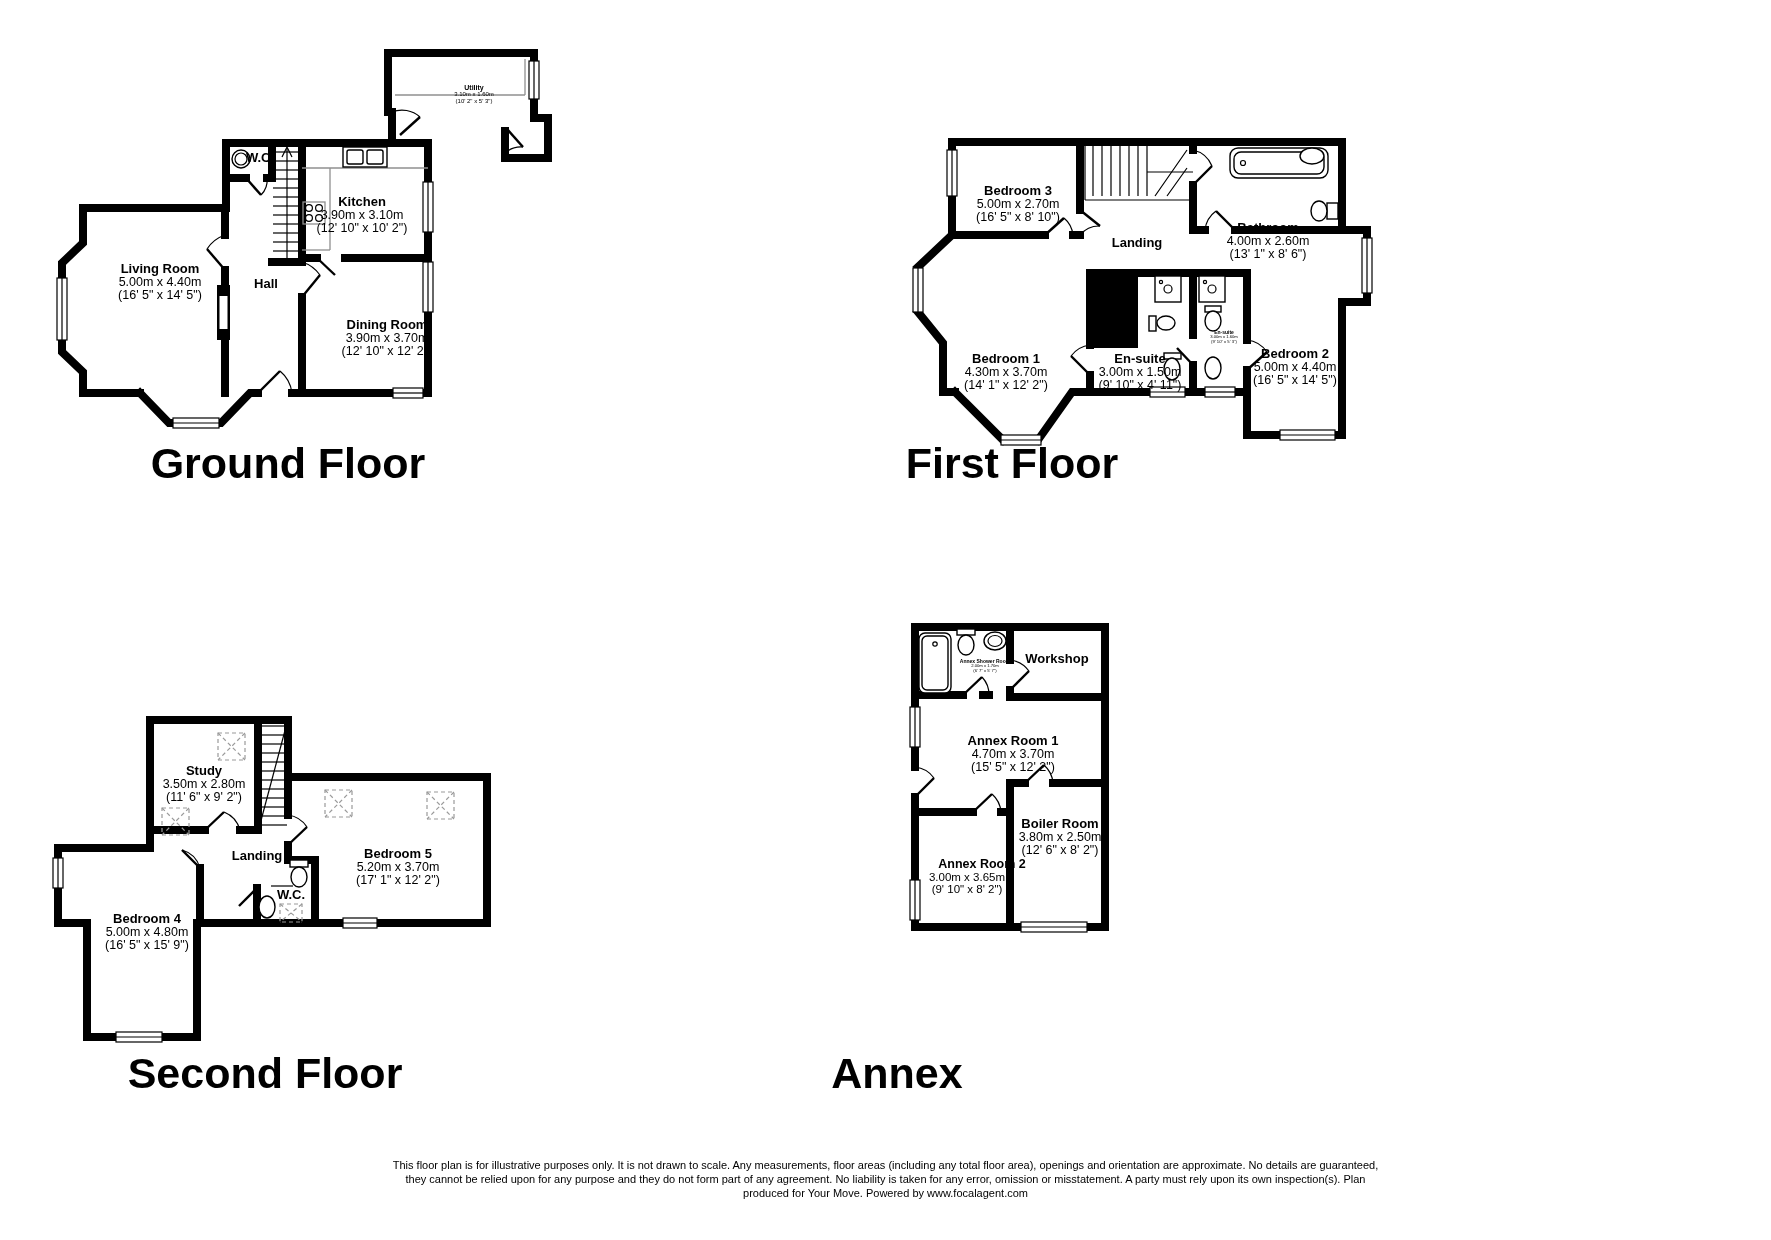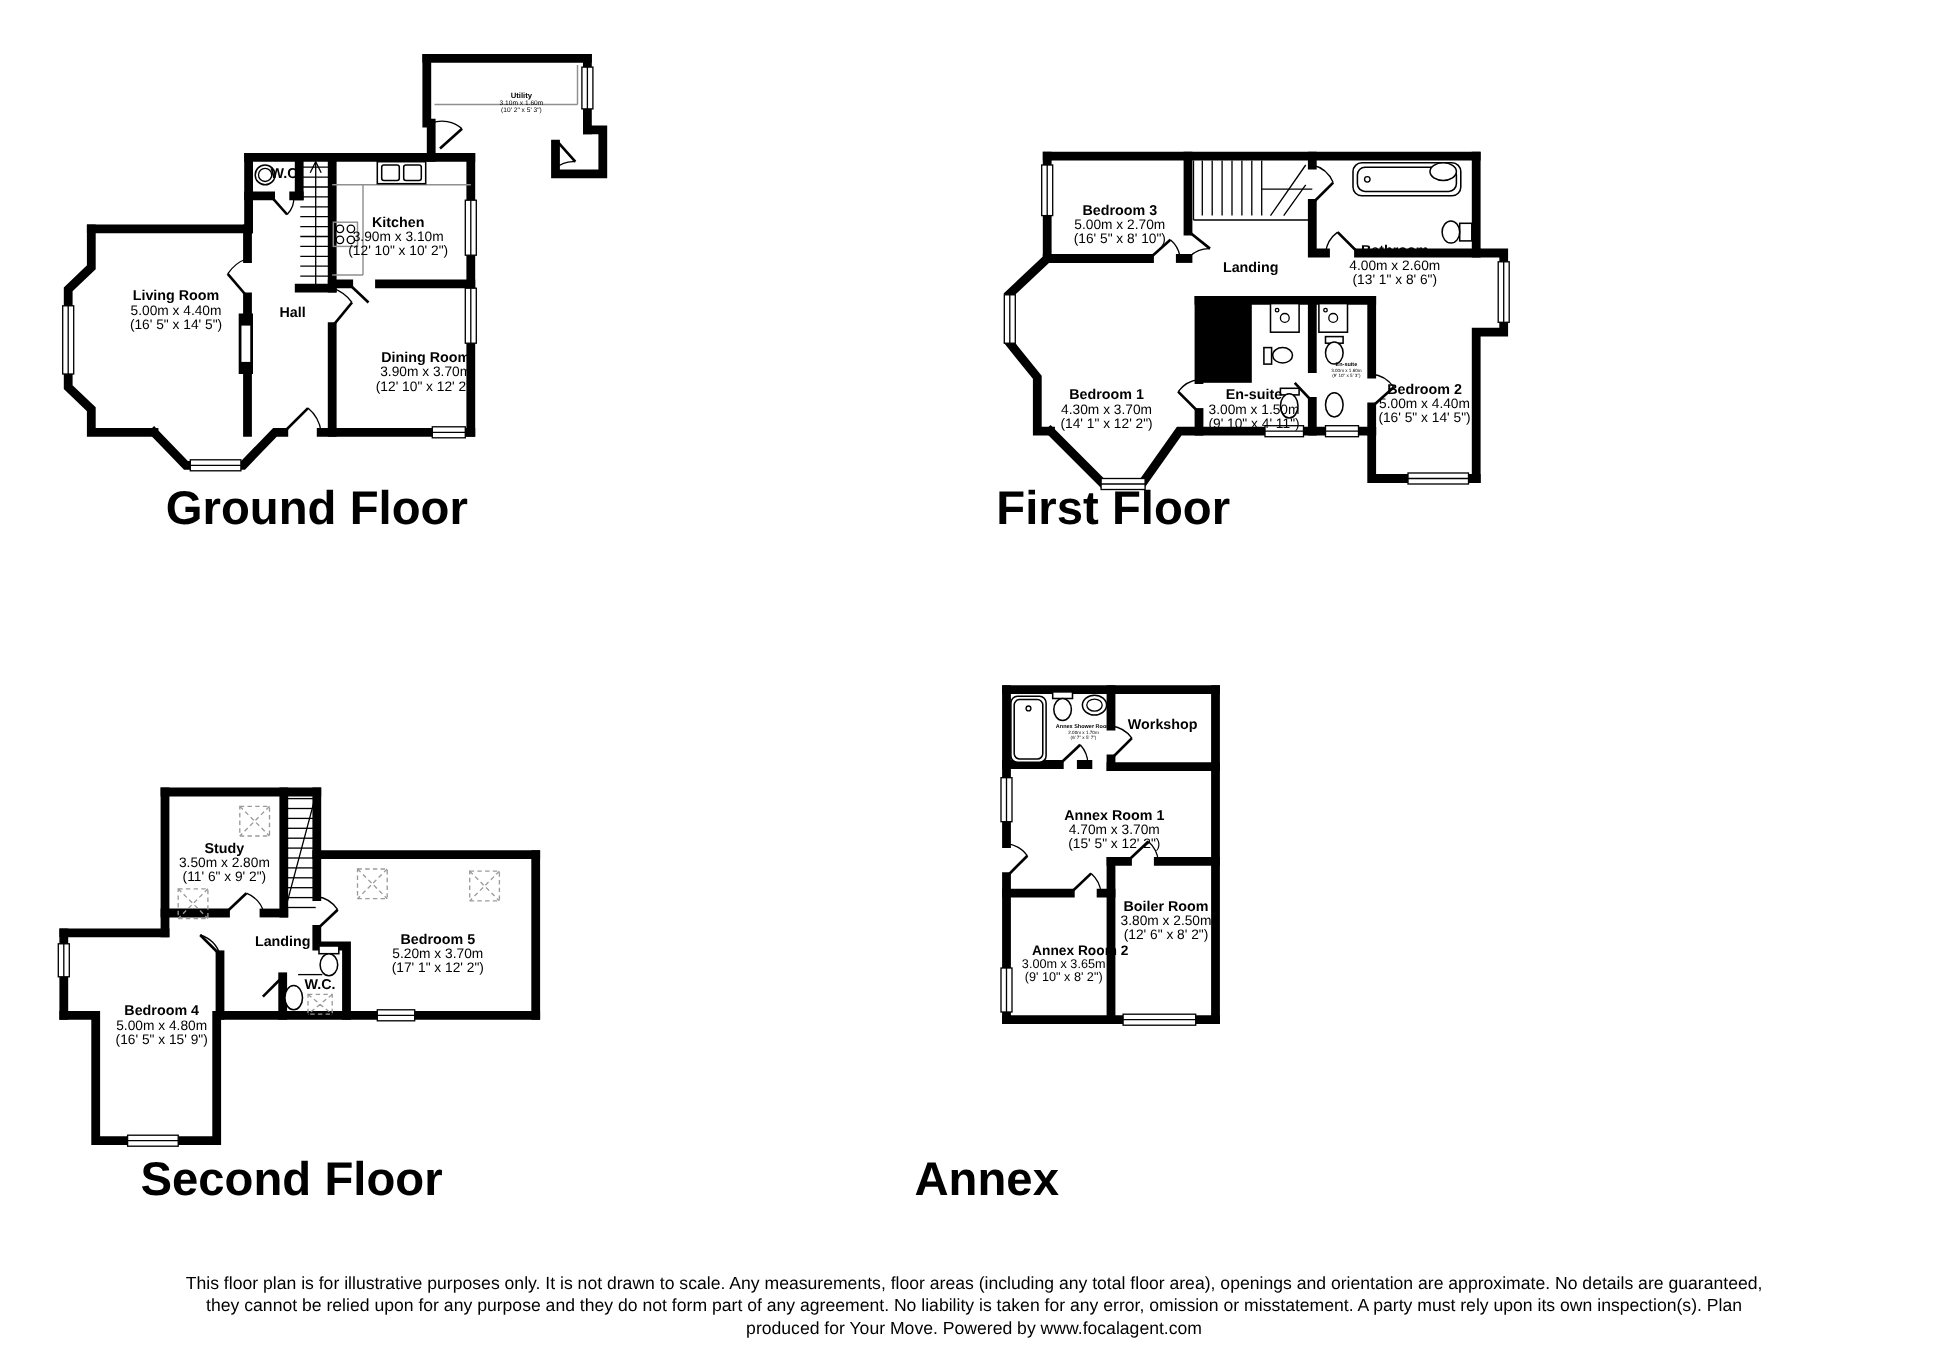--- a/index.html
+++ b/index.html
@@ -17,21 +17,21 @@
   .blk{fill:#000;stroke:none;}
   .rl{position:absolute;transform:translateX(-50%);text-align:center;line-height:1.05;white-space:nowrap;}
   .rname{font-size:13px;font-weight:bold;}
   .rdim{font-size:12.5px;}
   .rl.small .rname{font-size:7px;}
   .rl.small .rdim{font-size:6px;}
   .rl.tiny .rname{font-size:5px;}
   .rl.tiny .rdim{font-size:4.2px;}
   .ftitle{position:absolute;transform:translate(-50%,-50%);font-size:43px;font-weight:bold;white-space:nowrap;}
   .total{position:absolute;left:42px;top:1108px;font-size:25px;}
-  .disc{position:absolute;left:0;top:1158px;width:1771px;text-align:center;font-size:16px;line-height:1.28;}
+  .disc{position:absolute;left:0;top:1158px;width:1771px;text-align:center;font-size:11px;line-height:1.28;}
 </style>
 </head>
 <body>
 
 <div class="canvas">
 
   <div class="floor" style="left:55px;top:35px;">
     <svg width="590" height="420" viewBox="0 0 590 420">
 
       <g>

